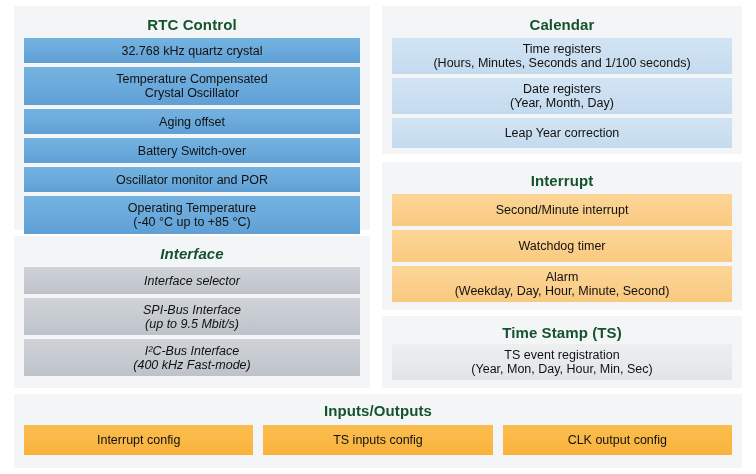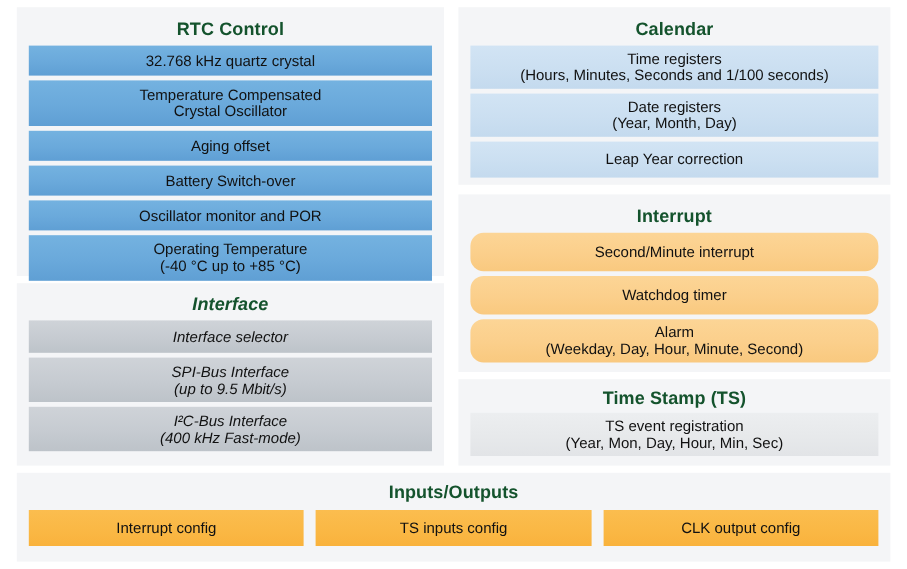--- a/index.html
+++ b/index.html
@@ -65,21 +65,20 @@
     background: linear-gradient(to bottom, #74b2e0 0%, #6aa9db 55%, #5f9fd4 100%);
   }
   .lightblue {
     background: linear-gradient(to bottom, #d2e4f4 0%, #cbdff1 55%, #c4daee 100%);
   }
   .gray {
     background: linear-gradient(to bottom, #cfd3d8 0%, #c6cbd1 55%, #bdc3c9 100%);
   }
   .orange {
     background: linear-gradient(to bottom, #fcd596 0%, #fbcf8b 55%, #f9c97f 100%);
-    border-radius: 11px;
   }
   .orange-strong {
     background: linear-gradient(to bottom, #fbbd4f 0%, #fab845 55%, #f9b23c 100%);
   }
   .offwhite {
     background: linear-gradient(to bottom, #eceef0 0%, #e7e9eb 55%, #e2e4e7 100%);
   }
 
   
   #panel-rtc      { left: 14px;  top: 6px;   width: 356px; height: 224px; }

